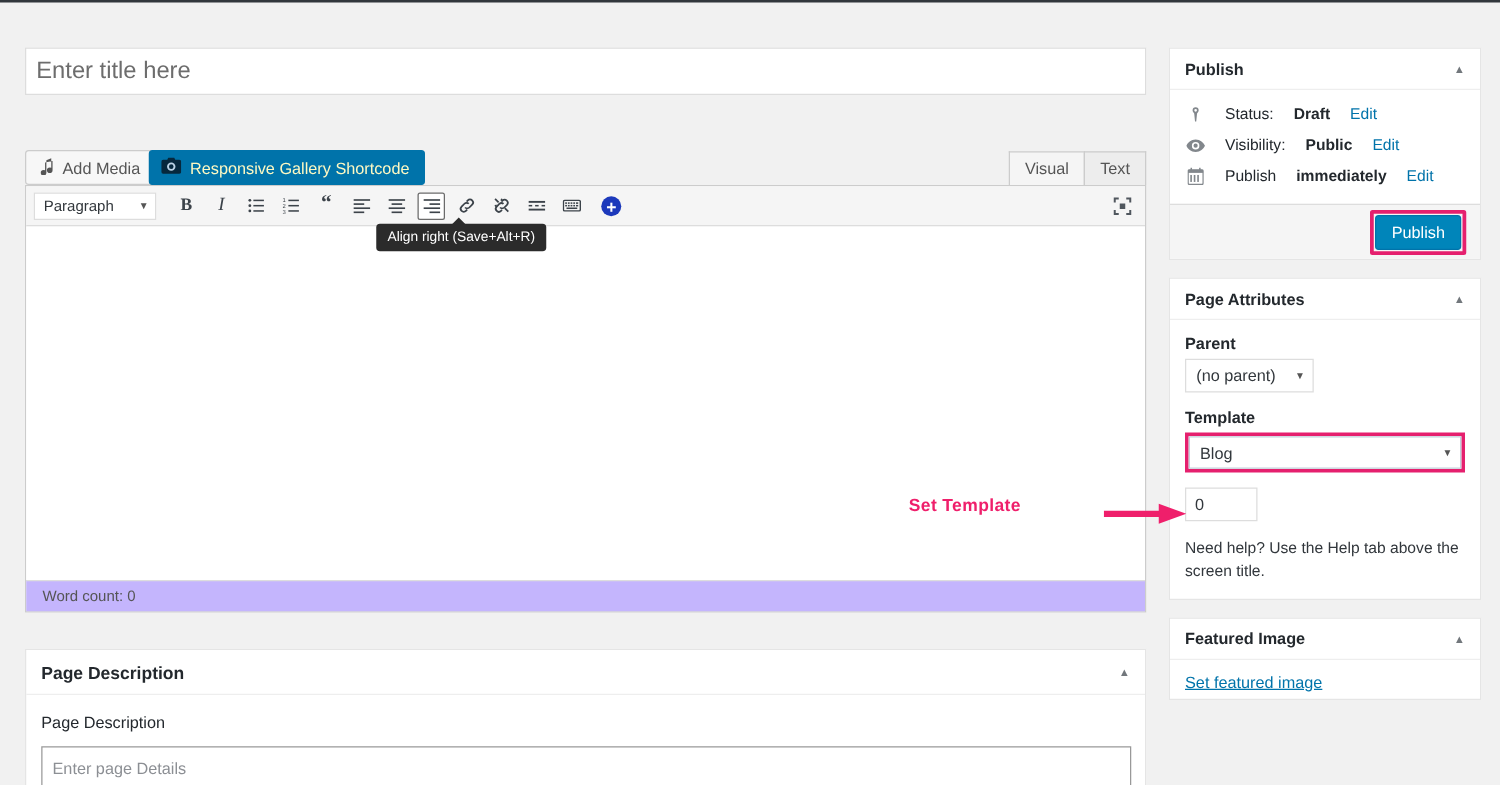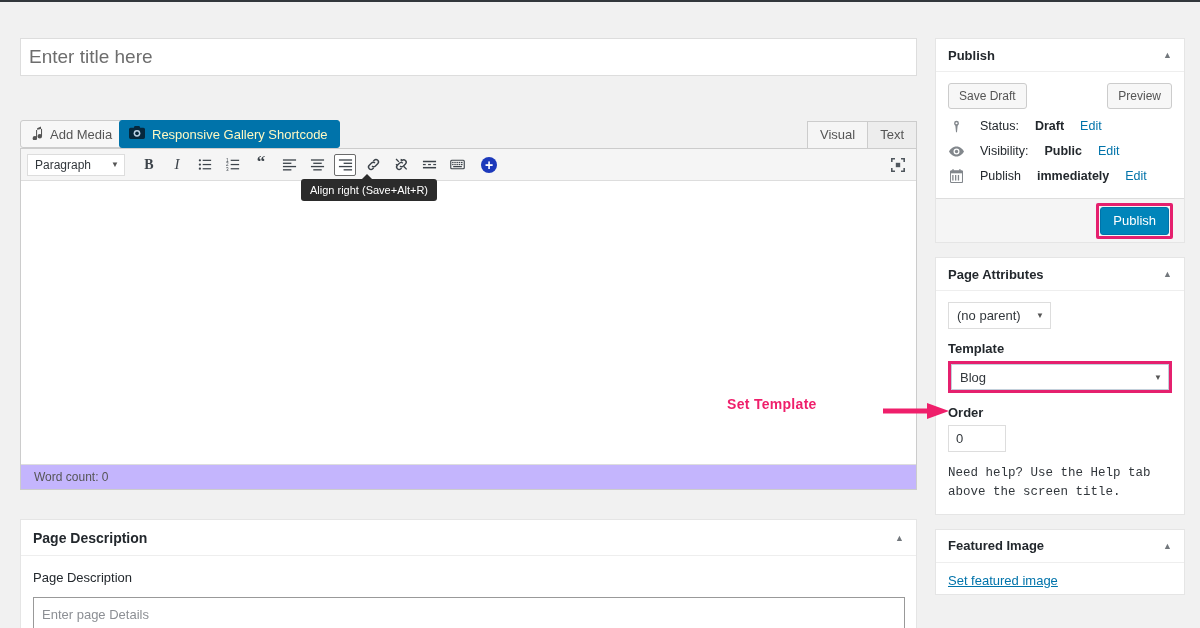--- a/index.html
+++ b/index.html
@@ -196,21 +196,21 @@
   .sel-parent { width:103px; margin-bottom:12px; }
 
   .tpl-hl { border:3px solid #e5206e; padding:0; margin-bottom:12px; }
   .sel-template { width:100%; height:26px; border:1px solid #c3cfda; }
 
   .order-input {
     width:58px; height:27px; border:1px solid #ddd; background:#fff;
     font-size:13px; color:#32373c; padding:0 7px; margin-bottom:12px;
     font-family:"Liberation Sans", sans-serif; outline:none; display:block;
   }
-  .help-text { font-size:12.5px; color:#32373c; line-height:1.5;font-family:Liberation Mono, monospace; }
+  .help-text { font-size:12.5px; color:#32373c; line-height:1.5; }
 
   .feat-link { color:#0073aa; text-decoration:underline; font-size:13px; cursor:pointer; }
 
   
   .annot { position:absolute; left:727px; top:394px; z-index:30; }
   .annot-text {
     font-size:14px; font-weight:bold; color:#ef1f6b;
     font-family:"Liberation Sans", sans-serif;
     letter-spacing:.3px;
     text-shadow:
@@ -393,24 +393,20 @@
   </div>
 
   <div class="sidebar">
 
     <div class="box">
       <div class="box-head">
         <span class="box-title">Publish</span>
         <span class="toggle-arrow">▲</span>
       </div>
       <div class="box-body">
-        <div class="pub-row1">
-          <div class="sbtn">Save Draft</div>
-          <div class="sbtn">Preview</div>
-        </div>
 
         <div class="misc">
           <span class="ic">
             <svg width="13" height="13" viewBox="0 0 16 16" fill="#82878c">
               <path d="M8 1a3 3 0 0 0-3 3c0 1.2.9 2.4 1.6 3.2L7.4 15h1.2l.8-7.8C10.1 6.4 11 5.2 11 4a3 3 0 0 0-3-3zm0 1.7a1.3 1.3 0 1 1 0 2.6 1.3 1.3 0 0 1 0-2.6z"></path>
             </svg>
           </span>
           <span>Status:</span>
           <b>Draft</b>
           <span class="lnk">Edit</span>
@@ -451,34 +447,34 @@
         </span>
       </div>
     </div>
 
     <div class="box">
       <div class="box-head">
         <span class="box-title">Page Attributes</span>
         <span class="toggle-arrow">▲</span>
       </div>
       <div class="box-body">
+        <div class="field-label">Parent</div>
         <div class="selectbox sel-parent">
           <span>(no parent)</span>
           <span class="caret">▼</span>
         </div>
 
         <div class="field-label">Template</div>
         <div class="tpl-hl">
           <div class="selectbox sel-template">
             <span>Blog</span>
             <span class="caret">▼</span>
           </div>
         </div>
 
-        <div class="field-label">Order</div>
         <input class="order-input" type="text" value="0" style="">
 
         <div class="help-text">Need help? Use the Help tab above the screen title.</div>
       </div>
     </div>
 
     <div class="box">
       <div class="box-head">
         <span class="box-title">Featured Image</span>
         <span class="toggle-arrow">▲</span>

